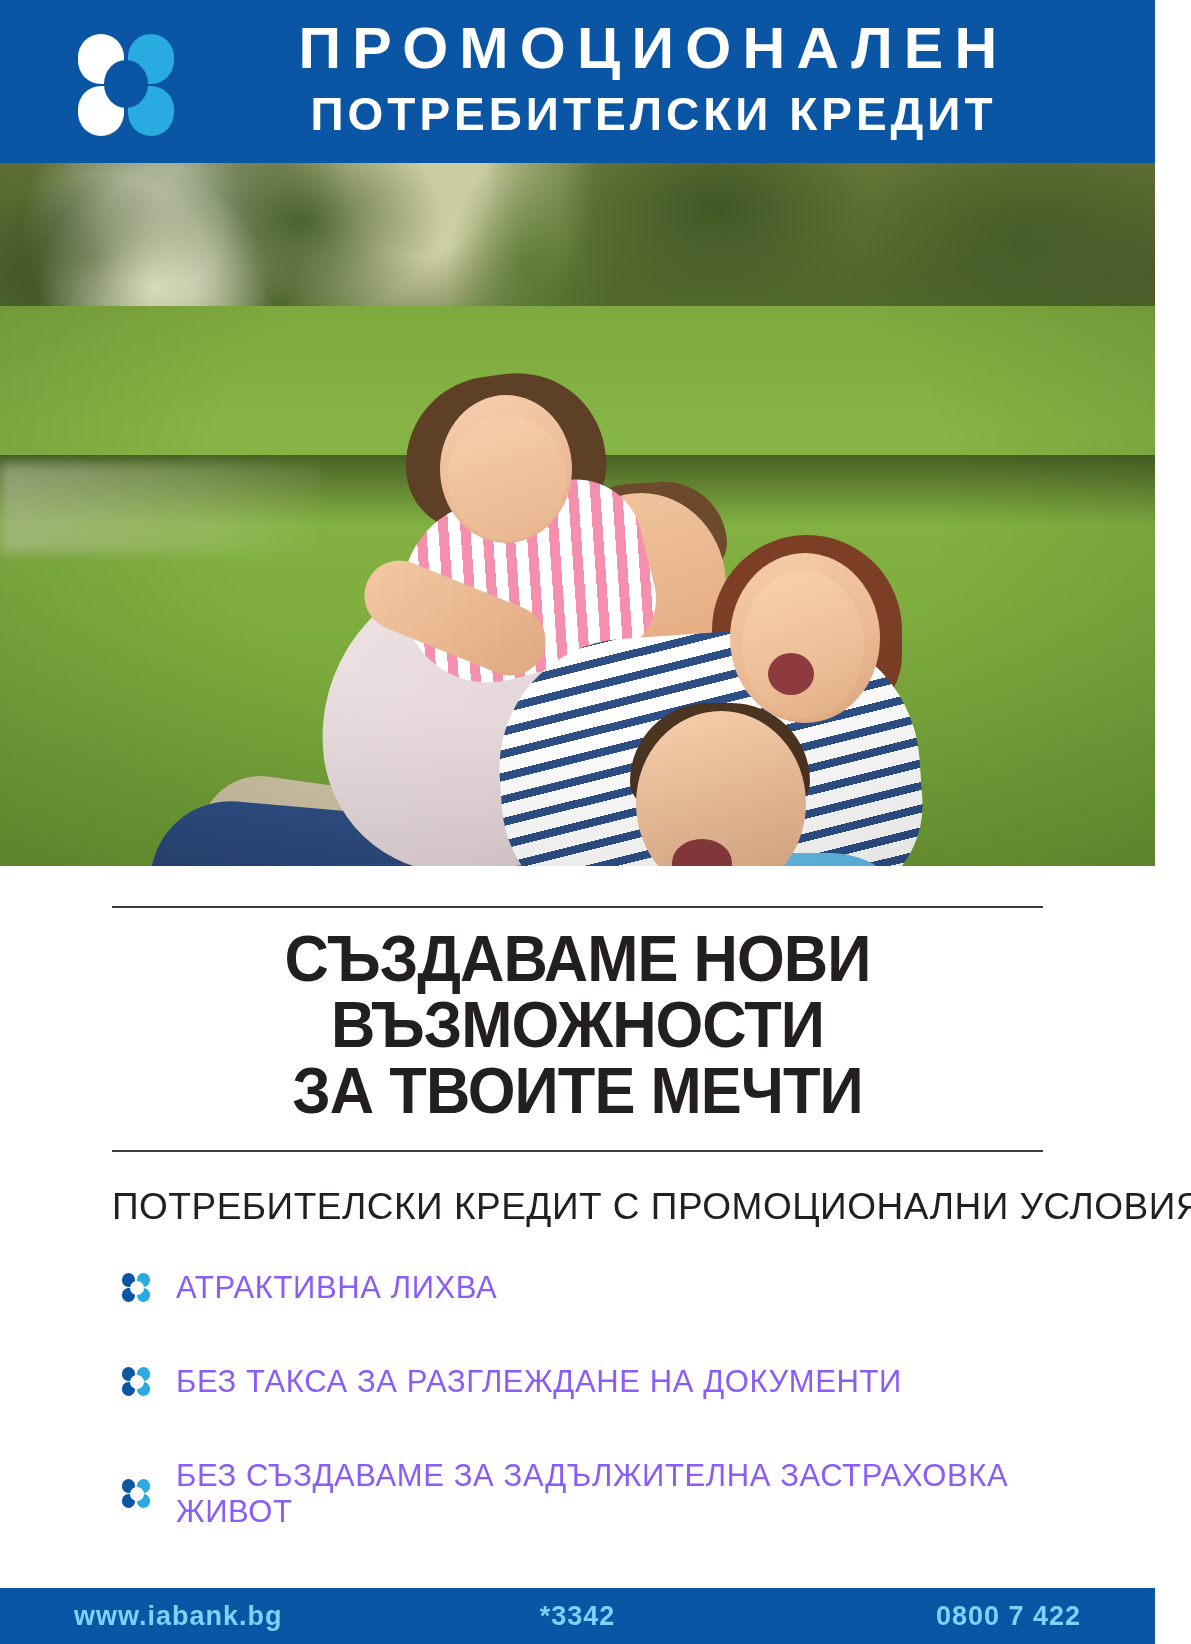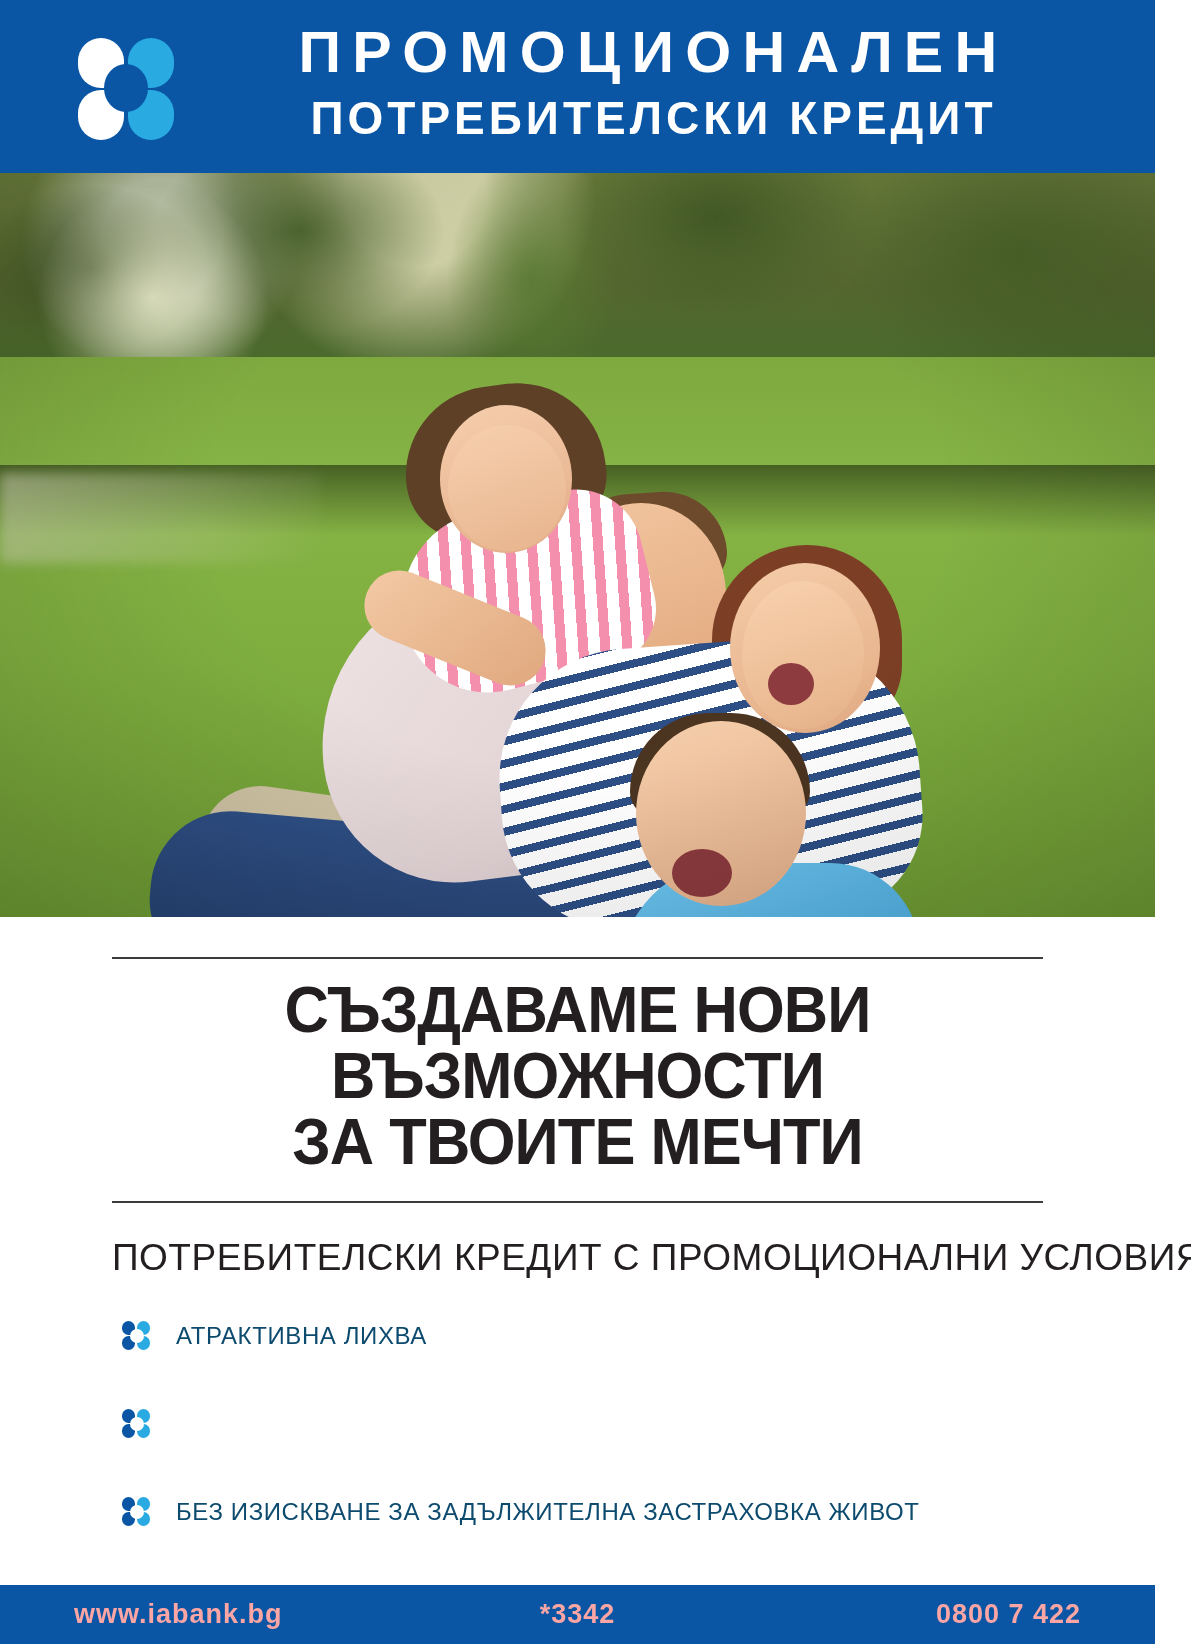--- a/index.html
+++ b/index.html
@@ -350,32 +350,32 @@
     position: absolute;
     width: 13px; height: 14px;
   }
   .bi-tl { left: 0; top: 0; background: #0a56a5; border-radius: 7px 7px 2px 7px; }
   .bi-tr { left: 15px; top: 0; background: #29abe2; border-radius: 7px 7px 7px 2px; }
   .bi-bl { left: 0; top: 15px; background: #0a56a5; border-radius: 7px 2px 7px 7px; }
   .bi-br { left: 15px; top: 15px; background: #29abe2; border-radius: 2px 7px 7px 7px; }
   .bi-dot { left: 8px; top: 8px; width: 14px; height: 14px; background: #ffffff; border-radius: 50%; }
 
   .bullet-text {
-    font-size: 24px;
+    font-size: 31px;
     letter-spacing: 0.6px;
-    color: #0c4a6e;
+    color: #8b5cf6;
   }
 
   
   .footer {
     height: 62px;
     background: #0a56a5;
     display: flex;
     align-items: center;
-    color: #fca5a5;
+    color: #7dd3fc;
     font-weight: bold;
     font-size: 27px;
     letter-spacing: 1px;
     padding: 0 74px;
     box-sizing: border-box;
   }
   .footer-left { flex: 1 1 0; text-align: left; }
   .footer-center { flex: 1 1 0; text-align: center; }
   .footer-right { flex: 1 1 0; text-align: right; }
 </style>
@@ -459,31 +459,32 @@
       </div>
 
       <div class="bullet">
         <span class="bullet-icon">
           <span class="bi bi-tl"></span>
           <span class="bi bi-tr"></span>
           <span class="bi bi-bl"></span>
           <span class="bi bi-br"></span>
           <span class="bi bi-dot"></span>
         </span>
+        <span class="bullet-text">БЕЗ ТАКСА ЗА РАЗГЛЕЖДАНЕ НА ДОКУМЕНТИ</span>
       </div>
 
       <div class="bullet">
         <span class="bullet-icon">
           <span class="bi bi-tl"></span>
           <span class="bi bi-tr"></span>
           <span class="bi bi-bl"></span>
           <span class="bi bi-br"></span>
           <span class="bi bi-dot"></span>
         </span>
-        <span class="bullet-text">БЕЗ ИЗИСКВАНЕ ЗА ЗАДЪЛЖИТЕЛНА ЗАСТРАХОВКА ЖИВОТ</span>
+        <span class="bullet-text">БЕЗ СЪЗДАВАМЕ ЗА ЗАДЪЛЖИТЕЛНА ЗАСТРАХОВКА ЖИВОТ</span>
       </div>
 
     </div>
   </div>
 
   <div class="footer">
     <div class="footer-left">www.iabank.bg</div>
     <div class="footer-center">*3342</div>
     <div class="footer-right">0800 7 422</div>
   </div>

